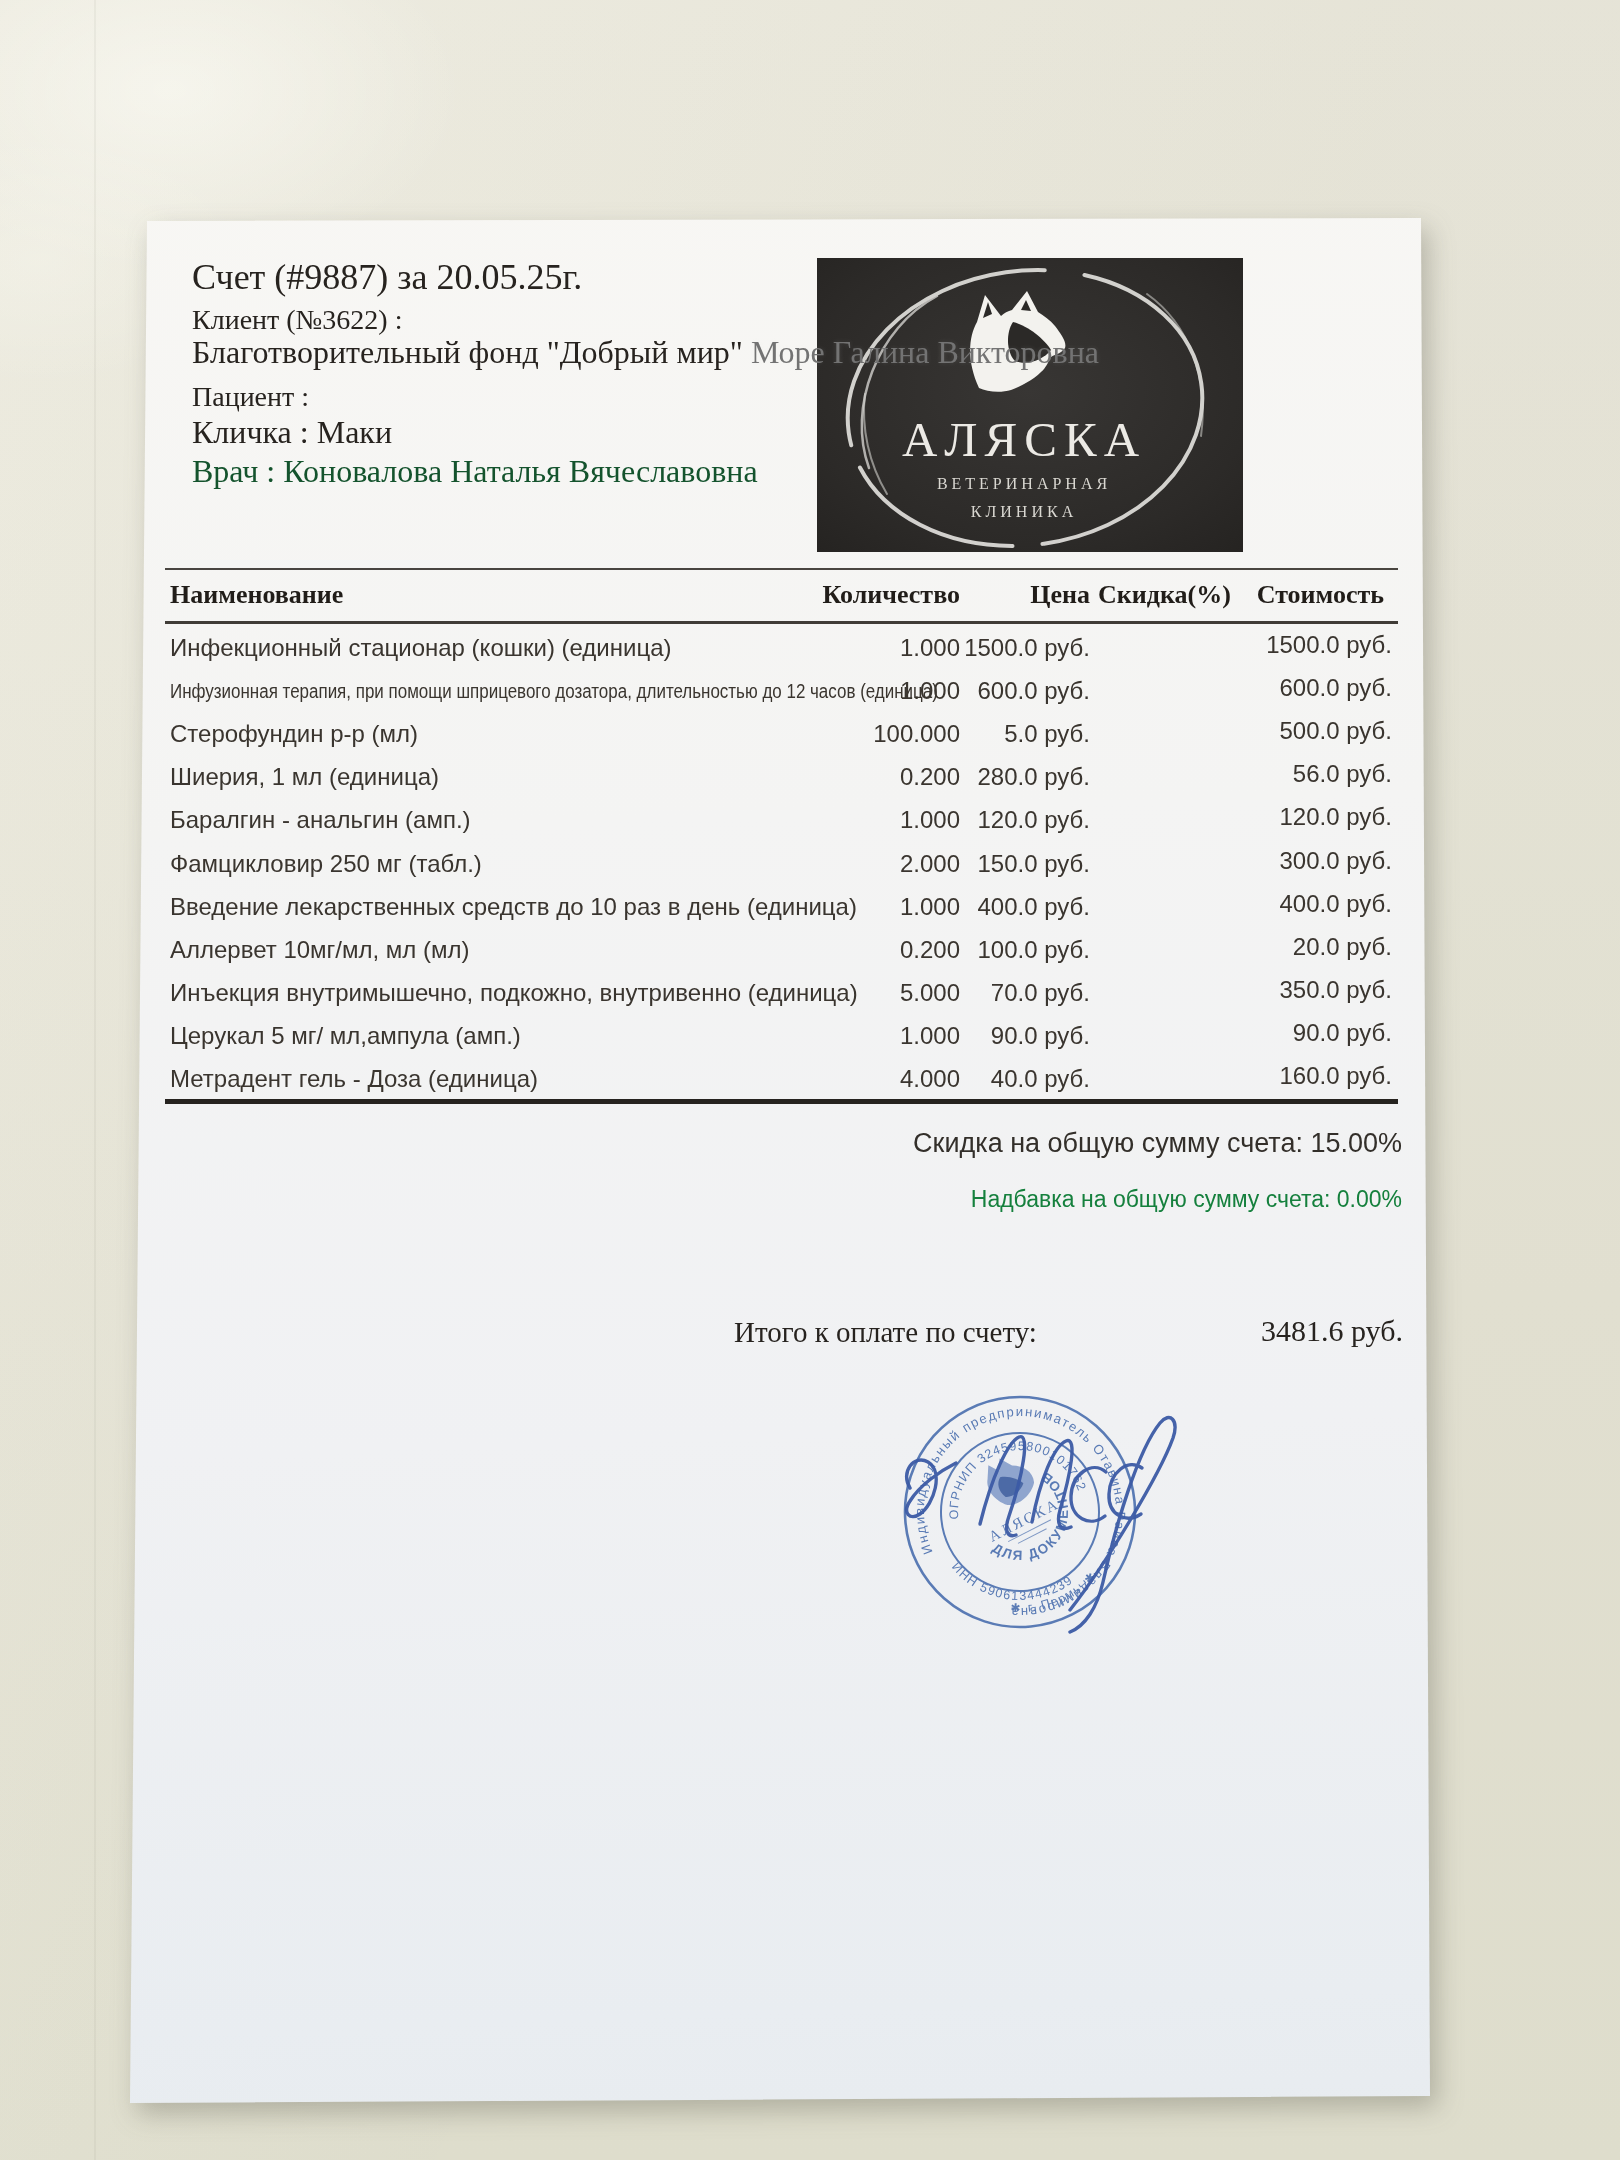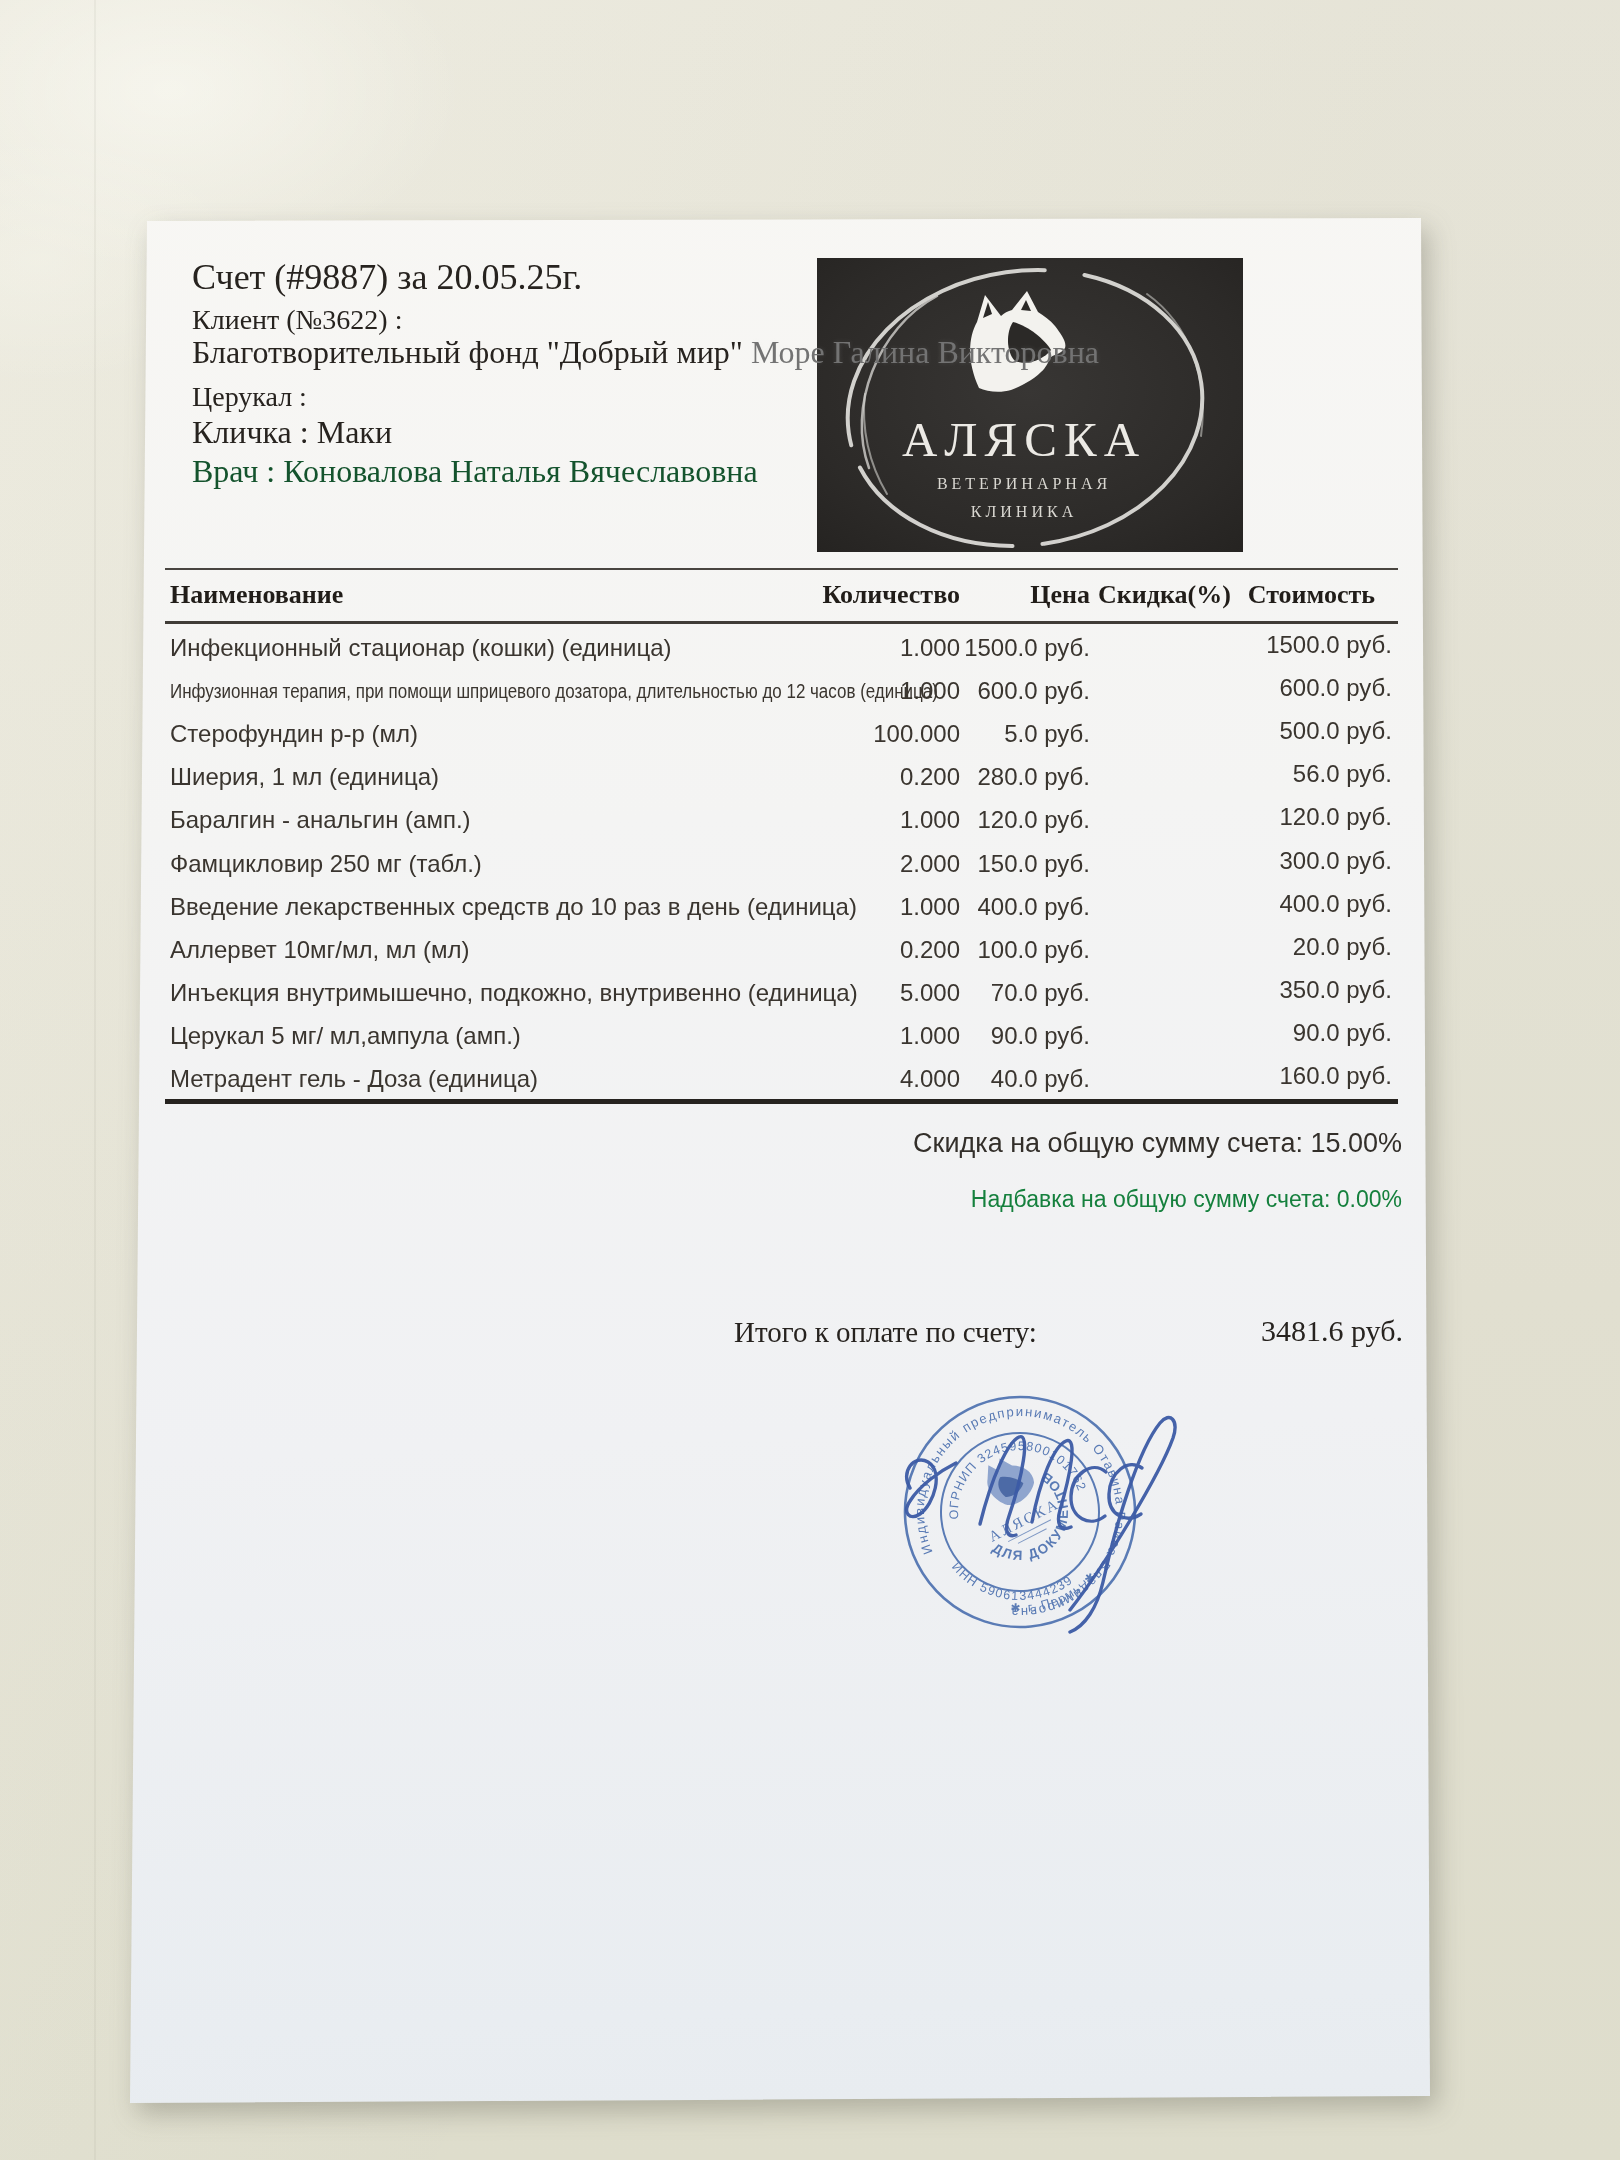--- a/index.html
+++ b/index.html
@@ -48,21 +48,21 @@
   .tbl{position:absolute;left:165px;top:568px;width:1233px;height:545px;z-index:4;}
   .rule{position:absolute;left:0;width:1233px;background:#3a3632;}
   .rule.r1{top:0;height:2px;background:#494540;}
   .rule.r2{top:53px;height:3px;background:#403c37;}
   .rule.r3{top:531px;height:5px;background:#26231f;}
   .thead span{position:absolute;top:12px;font-family:"Liberation Serif",serif;font-weight:bold;font-size:26px;color:#211d19;white-space:nowrap;}
   .h-name{left:5px;}
   .h-qty{right:438px;}
   .h-price{right:308px;}
   .h-disc{left:933px;}
-  .h-cost{right:23px;text-align:center;}
+  .h-cost{right:14px;text-align:center;}
   .trow{position:absolute;left:0;width:1233px;height:36px;line-height:36px;}
   .trow span{position:absolute;top:0;height:36px;line-height:36px;font-family:"Liberation Sans",sans-serif;font-size:24px;color:#3a352f;white-space:nowrap;}
   .c-name{left:5px;transform-origin:left center;}
   .trow.compact .c-name{font-size:19.5px;transform:scaleX(0.87);}
   .c-qty{right:438px;}
   .c-price{right:308px;}
   .c-cost{right:6px;top:-3px !important;}
   
   .t-disc {right:218px;top:1128px;font-size:27px;color:#332f2a;}
   .t-surch{right:218px;top:1186px;font-size:23px;color:#15803d;}
@@ -77,21 +77,21 @@
 
 <div class="wall"></div>
 <div class="wall-seam"></div>
 
 <div class="paper">
   <div class="paper-face"></div>
 
   <div class="txt serif-b t-title">Счет (#9887) за 20.05.25г.</div>
   <div class="txt serif-b t-client">Клиент (№3622) :</div>
   <div class="txt serif-b t-org"><span>Благотворительный фонд "Добрый мир"</span><span class="over-logo"> Море Галина Викторовна</span></div>
-  <div class="txt serif-b t-patient">Церукал :</div>
+  <div class="txt serif-b t-patient">Пациент :</div>
   <div class="txt serif-b t-pet">Кличка : Маки</div>
   <div class="txt serif t-doctor">Врач : Коновалова Наталья Вячеславовна</div>
 
   <svg class="logo-box" viewBox="0 0 426 294">
     <defs>
       <radialGradient id="lgbg" cx="50%" cy="45%" r="75%">
         <stop offset="0%" stop-color="#383634"></stop>
         <stop offset="70%" stop-color="#2c2a28"></stop>
         <stop offset="100%" stop-color="#252321"></stop>
       </radialGradient>

